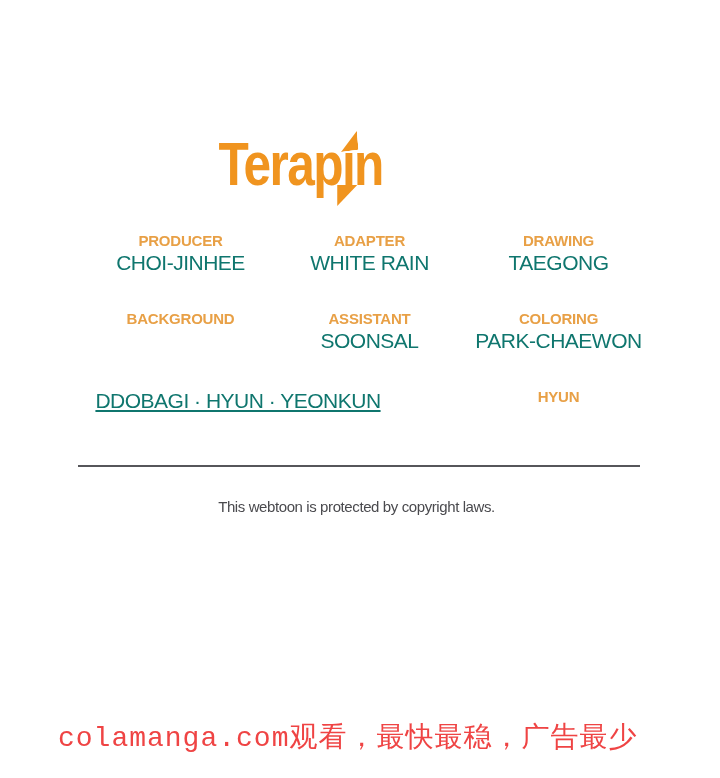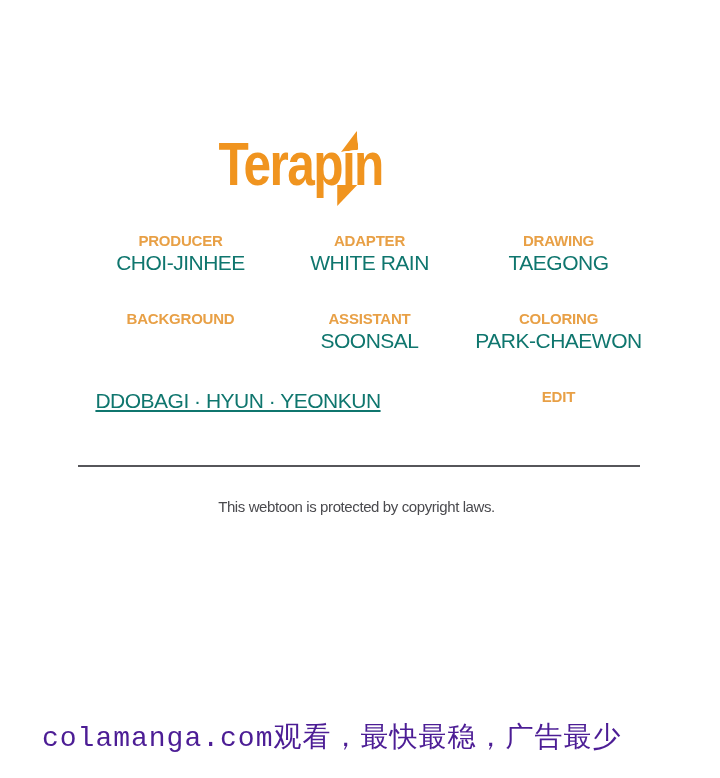--- a/index.html
+++ b/index.html
@@ -110,26 +110,26 @@
     color:#4a4a4e;
     font-size:15px;
     line-height:19.5px;
     letter-spacing:-0.4px;
   }
 
   
   .watermark{
     position:absolute;
     top:719px;
-    left:42px;
+    left:58px;
     font-family:"Liberation Mono", monospace;
     font-size:28px;
     line-height:40px;
     letter-spacing:1px;
-    color:#4c1d95;
+    color:#ef4444;
     white-space:nowrap;
   }
 </style>
 </head>
 <body>
 
 <div class="page">
 
   <div class="logo-wrap">
     <div class="logo">
@@ -167,21 +167,21 @@
         <span class="cvalue">PARK-CHAEWON</span>
       </div>
     </div>
 
     <div class="crow">
       <div class="ccell">
         <span class="cvalue wide">DDOBAGI · HYUN · YEONKUN</span>
       </div>
       <div class="ccell"></div>
       <div class="ccell">
-        <span class="clabel">EDIT</span>
+        <span class="clabel">HYUN</span>
       </div>
     </div>
 
   </div>
 
   <div class="divider"></div>
 
   <div class="copyright">
     <div>This webtoon is protected by copyright laws.</div>
   </div>

